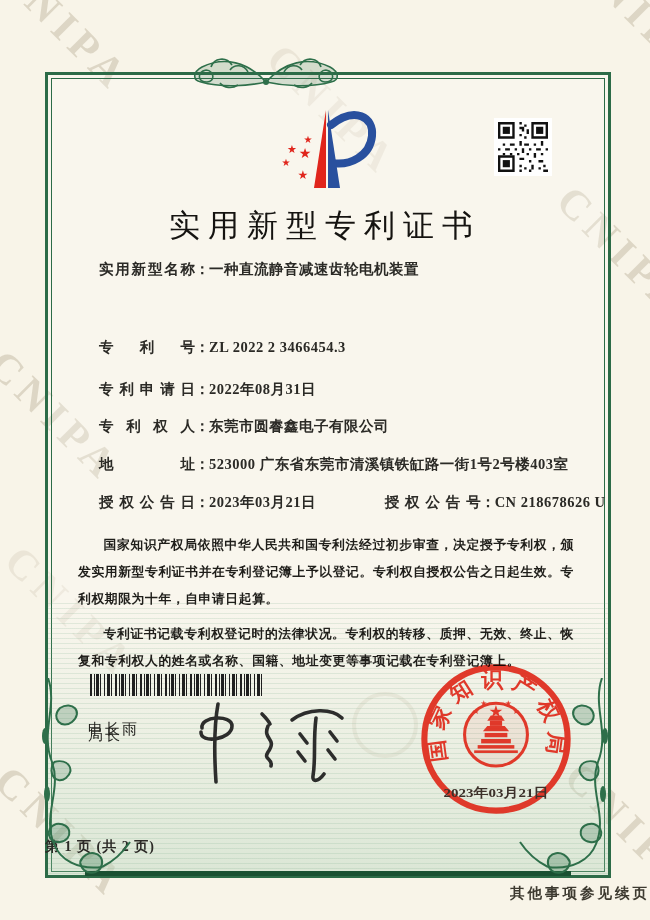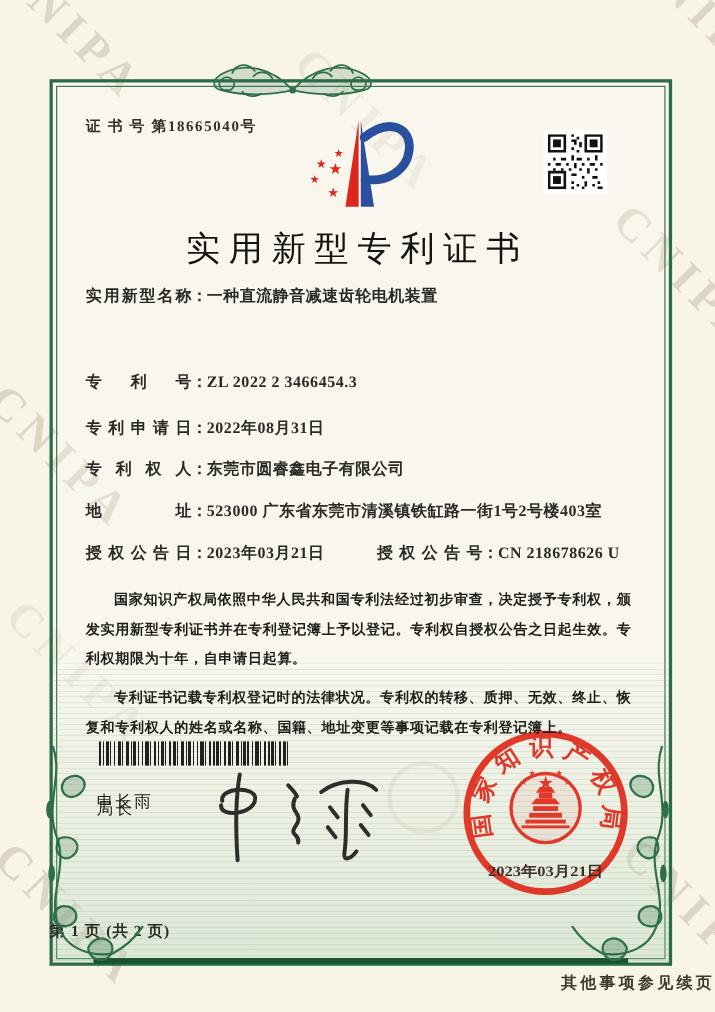--- a/index.html
+++ b/index.html
@@ -21,21 +21,21 @@
     background:
       repeating-linear-gradient(180deg, rgba(110,165,130,.17) 0 1px, rgba(0,0,0,0) 1px 5px),
       linear-gradient(180deg, rgba(170,205,175,0) 0%, rgba(170,205,175,.18) 55%, rgba(150,195,160,.30) 100%);}
   .bottom-band{position:absolute;left:37px;bottom:-1px;width:486px;height:5px;background:#1a5132;}
   .content{position:absolute;inset:0;z-index:3;}
   
   .cert-no{position:absolute;left:78px;top:106px;font-size:13.5px;letter-spacing:1.5px;color:#33302b;font-weight:600;}
   .title{position:absolute;left:45px;top:205px;width:560px;text-align:center;
     font-size:31px;font-weight:400;letter-spacing:8px;color:#151310;}
   .frow{position:absolute;left:78px;width:500px;font-size:14.5px;font-weight:600;color:#2b2a26;white-space:nowrap;}
-  .flabel{display:inline-block;width:96px;text-align:justify;text-align-last:justify;vertical-align:bottom;}
+  .flabel{display:inline-block;width:96px;text-align:justify;text-align-last:justify;vertical-align:bottom;margin-left:21px;}
   .fcolon{display:inline-block;width:14px;text-align:left;}
   .fval{letter-spacing:.5px;}
   .fval2w{display:inline-block;width:151px;}
   .paras{position:absolute;left:78px;top:532px;width:496px;font-size:12.8px;
     line-height:27px;color:#1f1e1a;font-weight:600;letter-spacing:.6px;text-align:justify;}
   .paras p{margin:0 0 8px 0;text-indent:2em;}
   .barcode{position:absolute;left:90px;top:674px;width:172px;height:22px;
     background:repeating-linear-gradient(90deg,
       #1f1f1f 0 2px, rgba(0,0,0,0) 2px 4px,
       #1f1f1f 4px 5px, rgba(0,0,0,0) 5px 6px,
@@ -113,21 +113,20 @@
       <path d="M18,146 c16,-2 18,16 4,18 c-12,2 -16,-14 -4,-18" fill="rgba(46,111,74,.25)"></path>
       <path d="M42,184 c6,-14 24,-10 22,2 c-2,12 -20,12 -22,-2" fill="rgba(46,111,74,.3)"></path>
       <path d="M64,189 C74,184 84,176 92,164"></path>
       <ellipse cx="7" cy="58" rx="3" ry="8" fill="#2e6f4a" stroke="none"></ellipse>
       <ellipse cx="9" cy="116" rx="3" ry="8" fill="#2e6f4a" stroke="none"></ellipse>
     </g>
   </svg>
 
   <div class="content">
 
-    <div class="cert-no">证 书 号 第18665040号</div>
 
     <svg class="logo" width="105" height="92" viewBox="0 0 105 92">
       <path d="M56,22 C80,3 99,14 97,33 C95,53 75,63 57,60" stroke="#29509e" stroke-width="8" fill="none" stroke-linecap="round"></path>
       <polygon points="51,7 51,85 39,85" fill="#e0251c"></polygon>
       <polygon points="53,7 65,85 53,85" fill="#29509e"></polygon>
       <text x="33" y="40" font-size="10" fill="#e0251c" text-anchor="middle">★</text>
       <text x="30" y="55" font-size="14" fill="#e0251c" text-anchor="middle">★</text>
       <text x="17" y="50" font-size="11" fill="#e0251c" text-anchor="middle">★</text>
       <text x="11" y="63" font-size="10" fill="#e0251c" text-anchor="middle">★</text>
       <text x="28" y="76" font-size="12" fill="#e0251c" text-anchor="middle">★</text>

